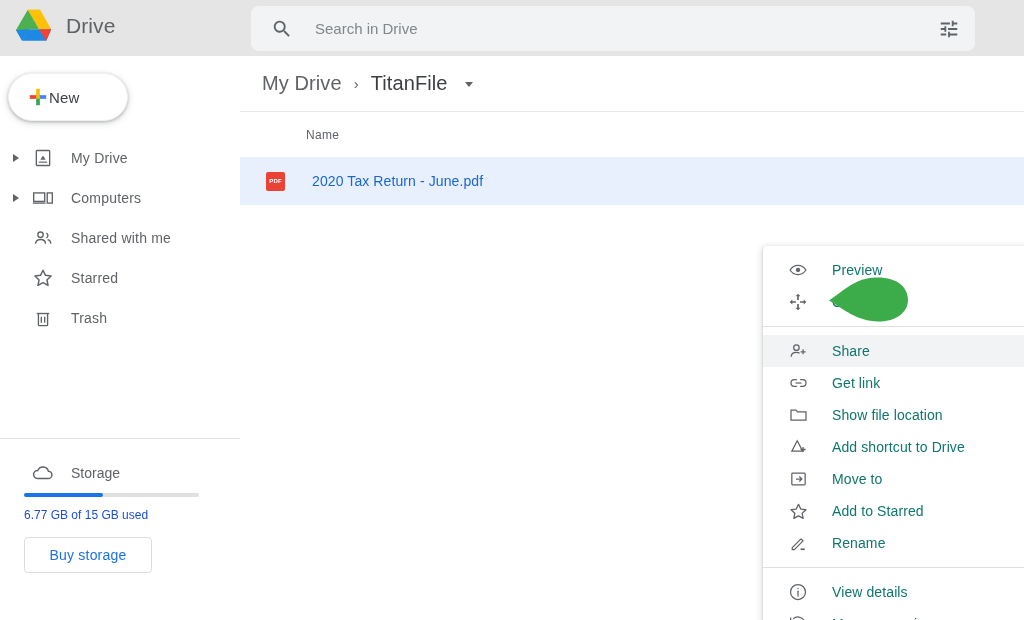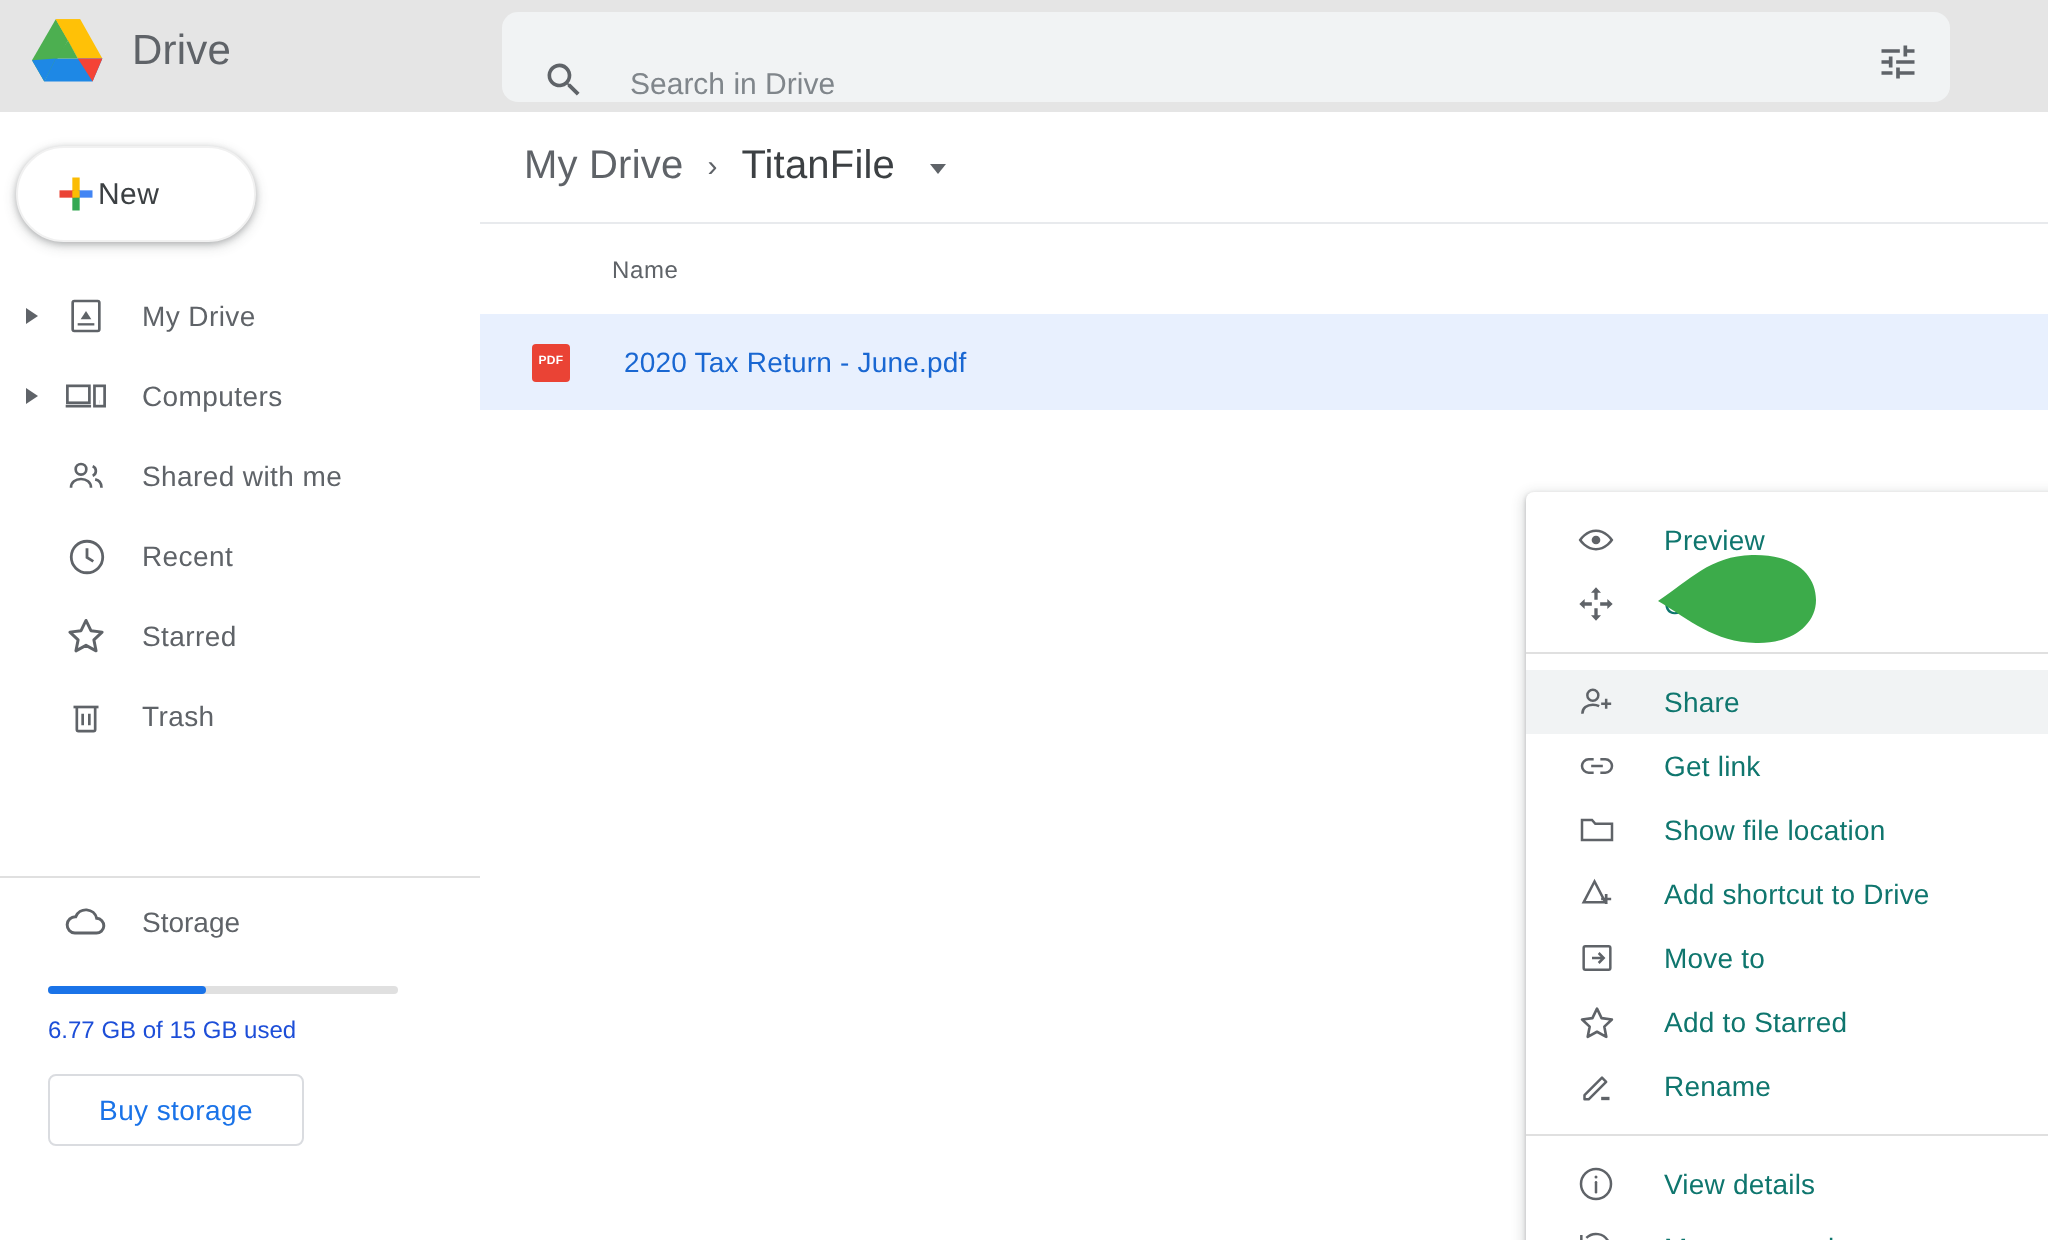--- a/index.html
+++ b/index.html
@@ -11,21 +11,21 @@
   .app { position: relative; width: 1024px; height: 620px; background:#fff; }
 
   
   .topbar { position:absolute; top:0; left:0; width:1024px; height:56px; background:#e5e5e5; }
   .brand { position:absolute; left:14px; top:8px; display:flex; align-items:center; gap:12px; }
   .drive-logo { width:40px; height:36px; }
   .brand-name { font-size:21px; color:#5f6368; letter-spacing:.1px; }
 
   .searchbar {
     position:absolute; left:251px; top:6px; width:724px; height:45px;
-    background:#f1f3f4; border-radius:8px; display:flex; align-items:flex-end;
+    background:#f1f3f4; border-radius:8px; display:flex; align-items:center;
   }
   .search-icon { margin-left:20px; width:22px; height:22px; flex:none; }
   .search-input {
     flex:1; border:none; outline:none; background:transparent;
     font-family:"Liberation Sans", sans-serif; font-size:15px; color:#3c4043;
     margin-left:22px; padding:0;
   }
   .search-input::placeholder { color:#80868b; }
   .tune-btn {
     width:40px; height:40px; margin-right:6px; border:none; background:transparent;
@@ -47,21 +47,21 @@
     position:relative; height:40px; display:flex; align-items:center;
     cursor:pointer; padding-left:0;
   }
   .nav-arrow { width:24px; display:flex; align-items:center; justify-content:center; margin-left:4px; }
   .nav-arrow.empty { visibility:hidden; }
   .nav-icon { width:26px; display:flex; align-items:center; justify-content:center; margin-left:2px; }
   .nav-label { font-size:14px; color:#5f6368; margin-left:15px; letter-spacing:.2px; }
 
   .side-divider { position:absolute; left:0; top:382px; width:240px; height:1px; background:#e0e0e0; }
 
-  .storage-row { position:absolute; left:0; top:396px; display:flex; align-items:center;justify-content:center; }
+  .storage-row { position:absolute; left:0; top:408px; display:flex; align-items:center;justify-content:center; }
   .storage-icon { width:26px; margin-left:30px; display:flex; align-items:center; justify-content:center; }
   .storage-label { font-size:14px; color:#5f6368; margin-left:15px; }
 
   .progress-track { position:absolute; left:24px; top:437px; width:175px; height:4px; background:#e0e0e0; border-radius:2px; }
   .progress-fill { height:4px; background:#1a73e8; border-radius:2px; }
   .storage-text { position:absolute; left:24px; top:452px; font-size:12px; color:#1d4ed8; }
   .buy-btn {
     position:absolute; left:24px; top:481px; width:128px; height:36px;
     border:1px solid #dadce0; border-radius:4px; background:#fff;
     color:#1a73e8; font-size:14px; font-family:"Liberation Sans", sans-serif;
@@ -209,30 +209,20 @@
           <svg width="22" height="20" viewBox="0 0 24 24" fill="none" stroke="#5f6368" stroke-width="1.6">
             <circle cx="9" cy="8" r="3.2"></circle>
             <path d="M3 19c0-3.3 2.7-5.2 6-5.2s6 1.9 6 5.2"></path>
             <path d="M16 6.2a3 3 0 0 1 0 5.6"></path>
             <path d="M17.5 14c2.3.5 3.8 2.3 3.8 5"></path>
           </svg>
         </span>
         <span class="nav-label">Shared with me</span>
       </div>
 
-      <div class="nav-item">
-        <span class="nav-arrow empty"></span>
-        <span class="nav-icon">
-          <svg width="21" height="21" viewBox="0 0 24 24" fill="none" stroke="#5f6368" stroke-width="1.6">
-            <circle cx="12" cy="12" r="9"></circle>
-            <path d="M12 7v5.3l3.6 2.2"></path>
-          </svg>
-        </span>
-        <span class="nav-label">Recent</span>
-      </div>
 
       <div class="nav-item">
         <span class="nav-arrow empty"></span>
         <span class="nav-icon">
           <svg width="22" height="22" viewBox="0 0 24 24" fill="none" stroke="#5f6368" stroke-width="1.6" stroke-linejoin="round">
             <path d="M12 3.5l2.7 5.6 6.1.8-4.5 4.2 1.2 6-5.5-3-5.5 3 1.2-6L3.2 9.9l6.1-.8z"></path>
           </svg>
         </span>
         <span class="nav-label">Starred</span>
       </div>

